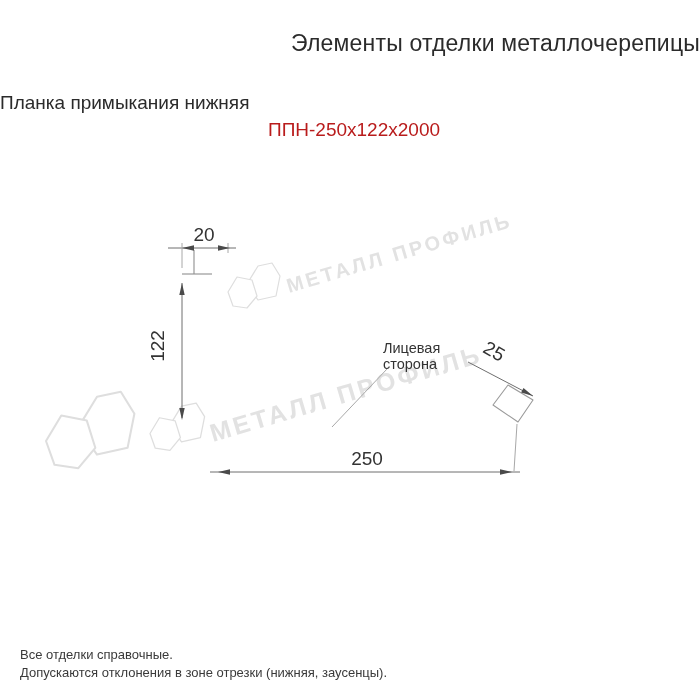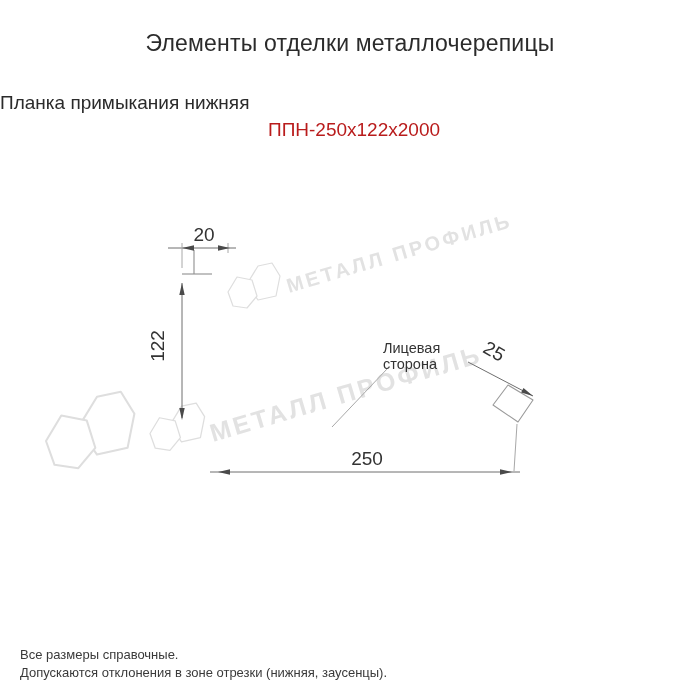--- a/index.html
+++ b/index.html
@@ -4,21 +4,21 @@
 <style>
   html,body{margin:0;padding:0;}
   body{
     width:700px;height:700px;position:relative;overflow:hidden;
     background:#ffffff;
     font-family:"Liberation Sans", sans-serif;
     -webkit-font-smoothing:antialiased;
   }
   .page-title{
     position:absolute;top:30px;left:0;width:700px;
-    text-align:center;font-size:23px;color:#2b2b2b;letter-spacing:.2px;
+    text-align:right;font-size:23px;color:#2b2b2b;letter-spacing:.2px;
   }
   .subtitle{
     position:absolute;top:92px;left:0;width:700px;
     text-align:left;font-size:19px;color:#2b2b2b;
   }
   .model{
     position:absolute;top:119px;left:4px;width:700px;
     text-align:center;font-size:19px;color:#b91c1c;
   }
   svg.diagram{position:absolute;left:0;top:0;}
@@ -98,14 +98,14 @@
     <polygon points="533,396 521.1,392.4 523.5,388" fill="#4a4a4a"></polygon>
     <text x="491" y="357" font-size="19" fill="#333333" text-anchor="middle" transform="rotate(29 491 357)">25</text>
   </g>
 
   <g>
     <text x="383" y="353" font-size="14.5" fill="#333333">Лицевая</text>
     <text x="383" y="369" font-size="14.5" fill="#333333">сторона</text>
   </g>
 </svg>
 
-<div class="footer-note l1">Все размеры справочные.</div>
+<div class="footer-note l1">Все отделки справочные.</div>
 <div class="footer-note l2">Допускаются отклонения в зоне отрезки (нижняя, заусенцы).</div>
 
 </body></html>

